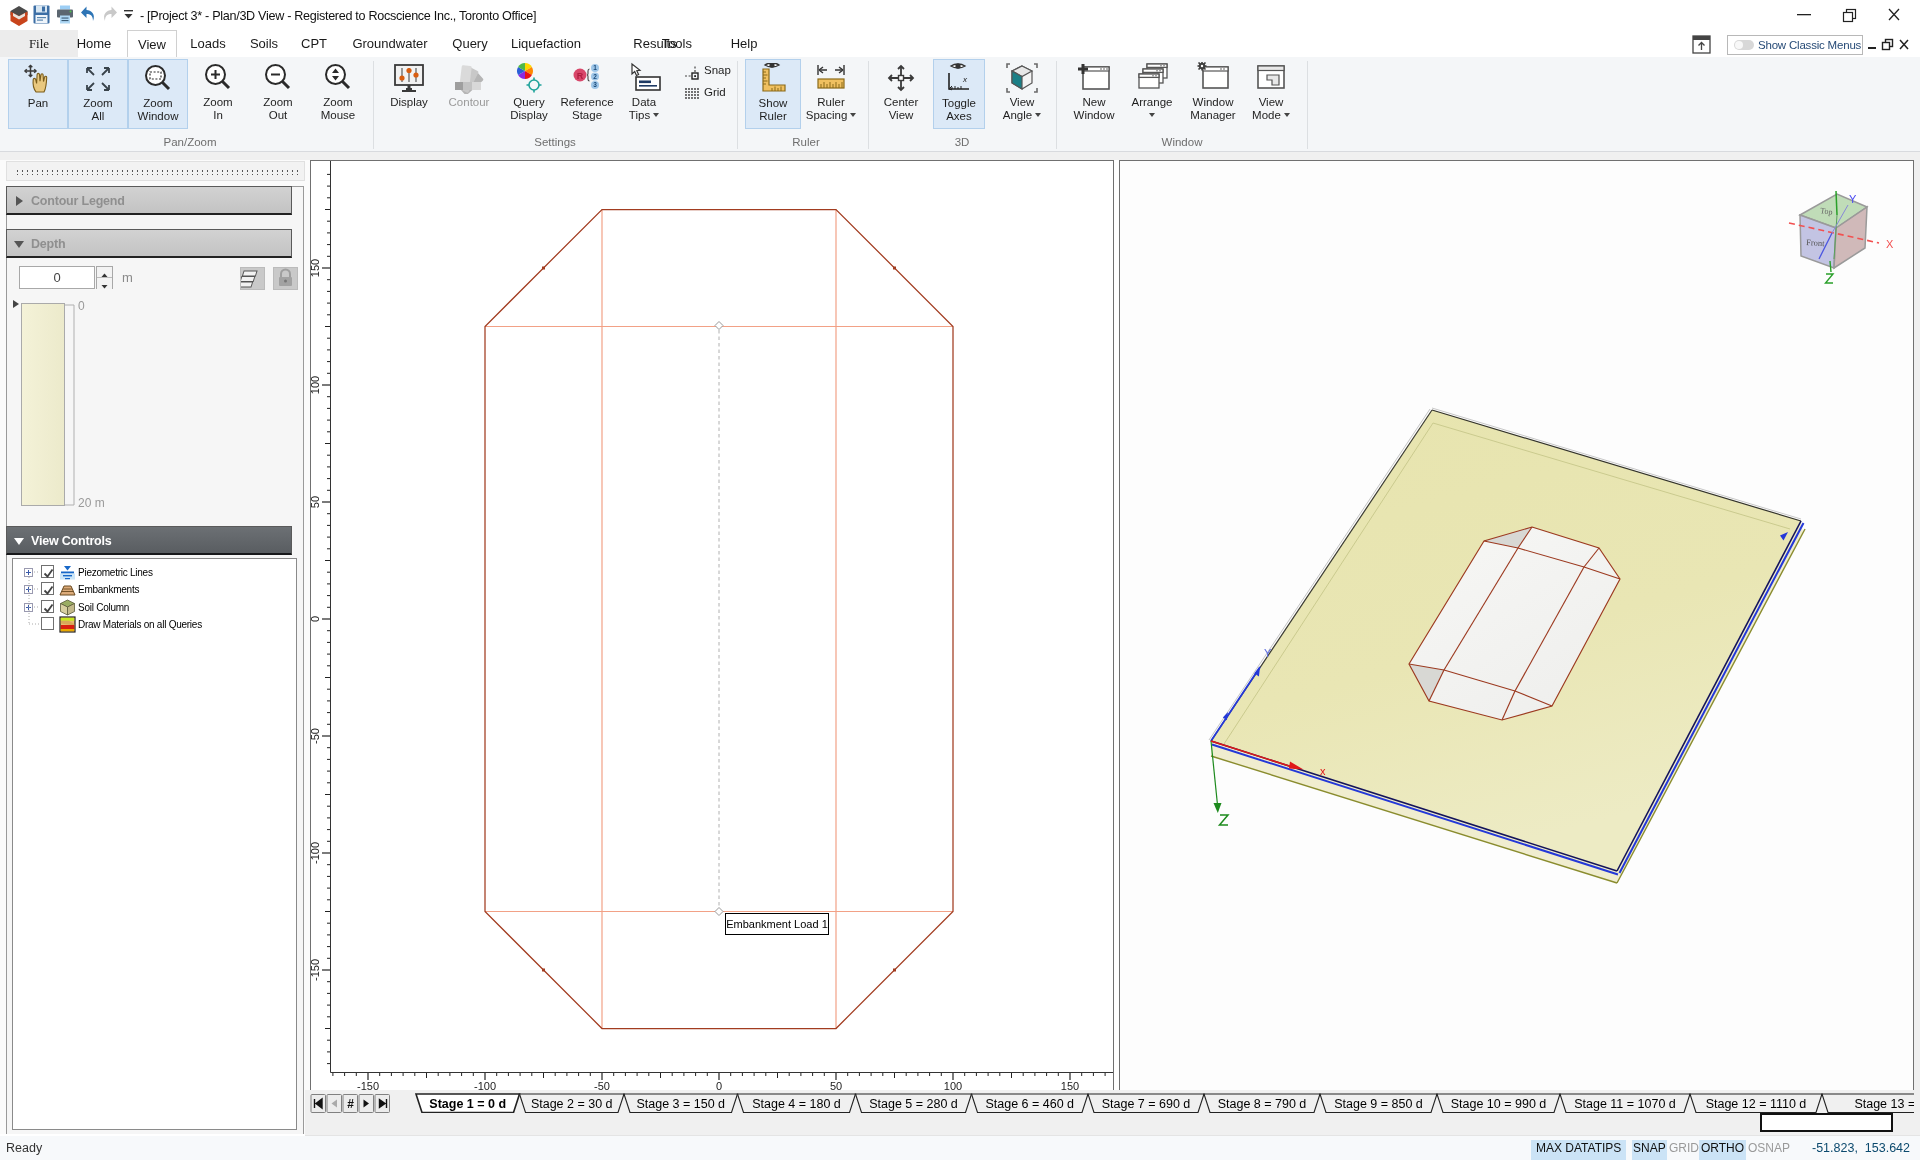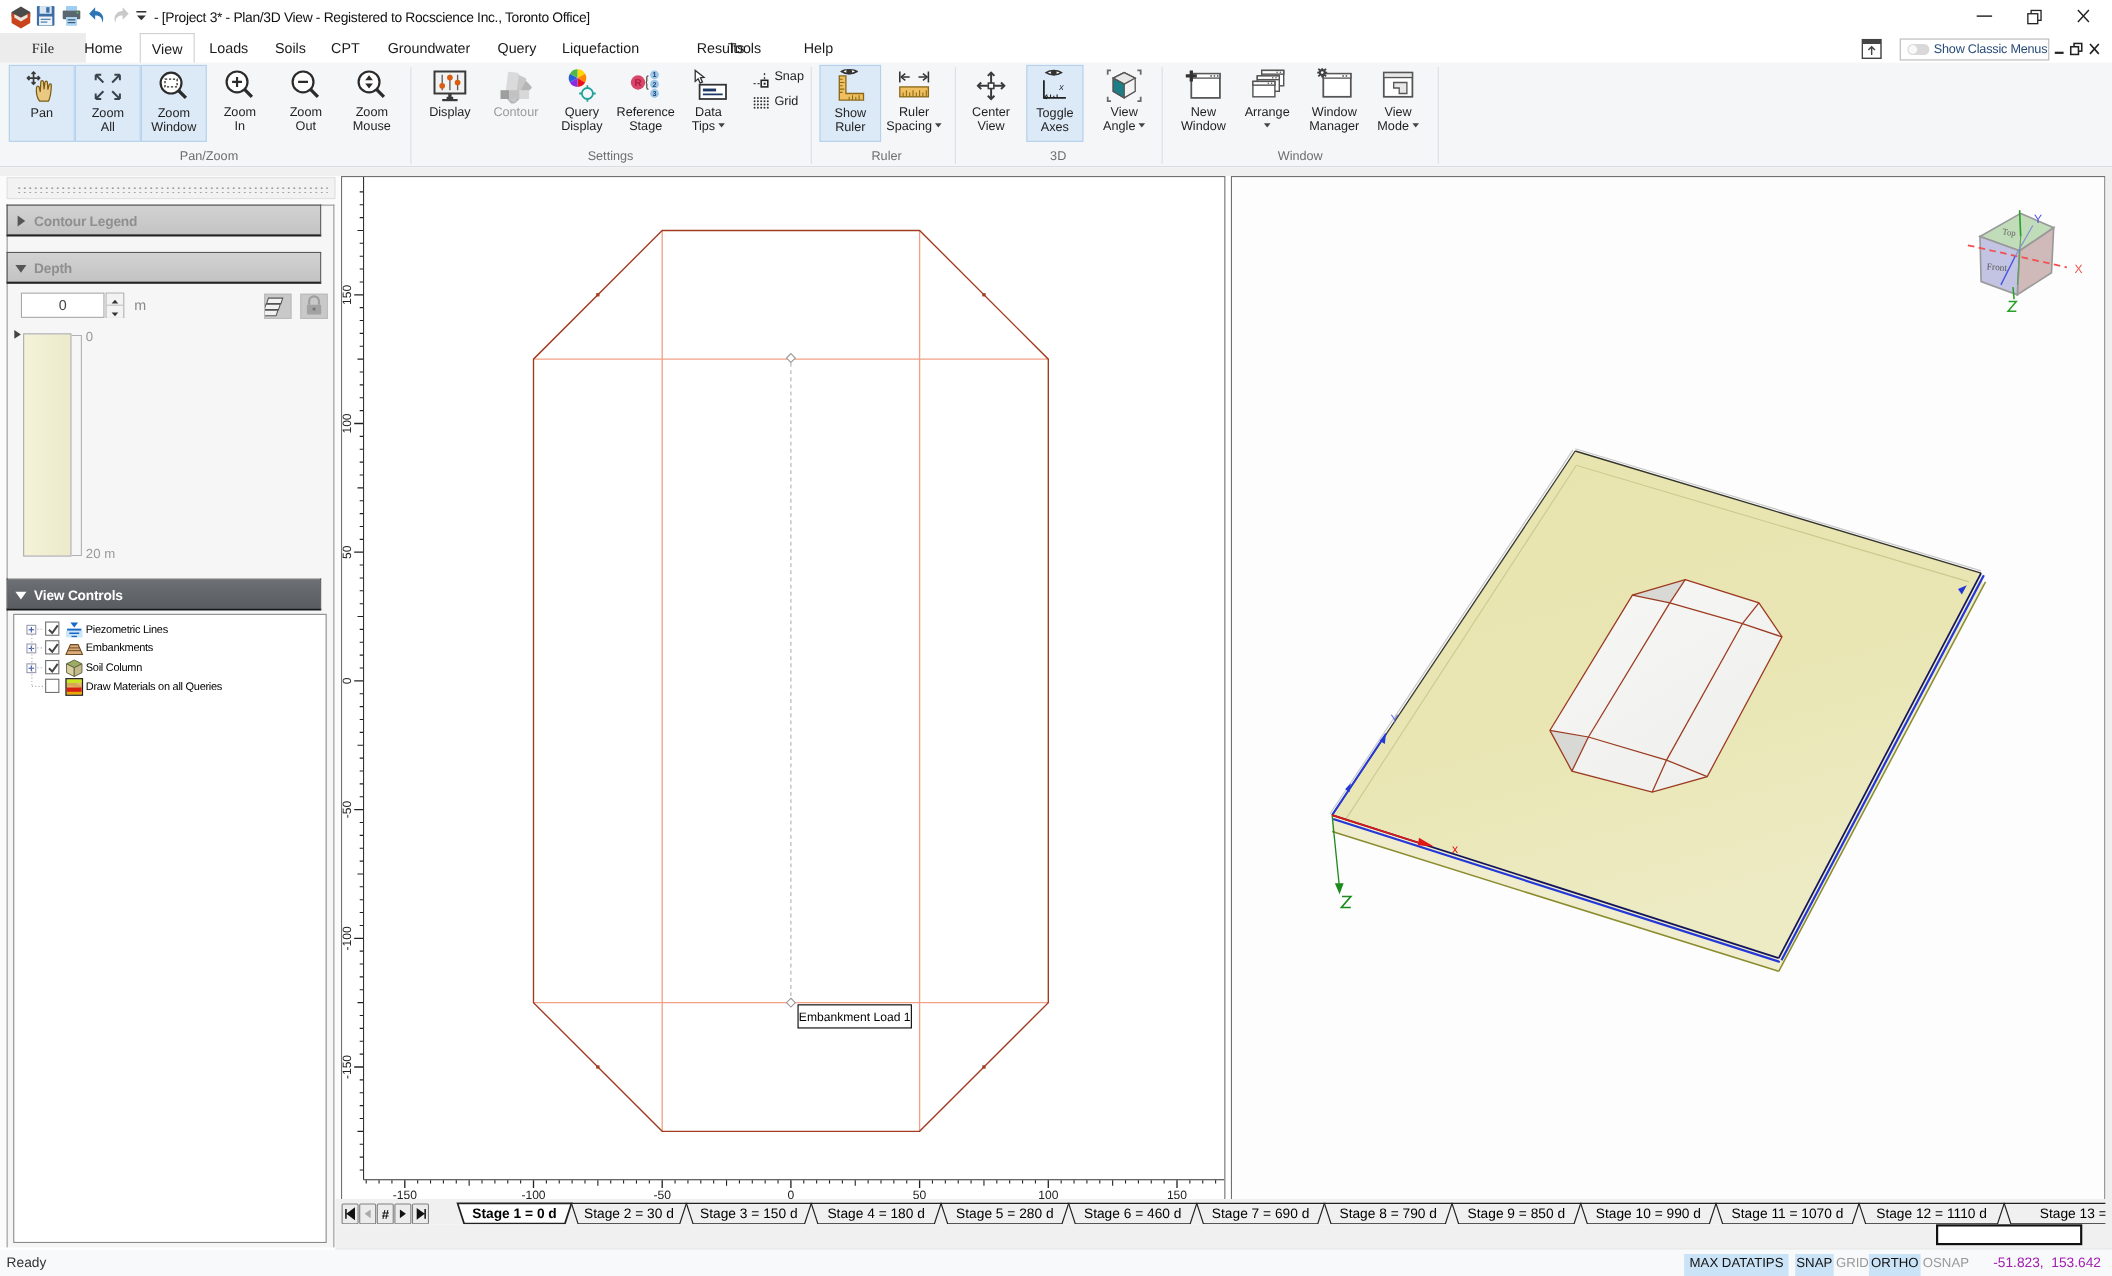--- a/index.html
+++ b/index.html
@@ -54,21 +54,21 @@
 #pane2d { position:absolute; left:310px; top:160px; width:804px; height:932px; background:#fff; border:1px solid #707070; }
 #pane3d { position:absolute; left:1119px; top:160px; width:795px; height:932px; background:#fdfdfd; border:1px solid #707070; }
 #tabbar { position:absolute; left:305px; top:1090px; width:1615px; height:23px; background:#f0f0f0; }
 #graystrip { position:absolute; left:305px; top:1113px; width:1615px; height:23px; background:#f0f0f0; border-bottom:1px solid #e4e4e4; }
 #whitebox { position:absolute; left:1760px; top:1113px; width:133px; height:19px; background:#fff; border:2px solid #111; }
 #statusbar { position:absolute; left:0; top:1136px; width:1920px; height:24px; background:#f7f9fb; }
 .stoggle { position:absolute; top:4px; height:28px; font-size:12px; line-height:17px; padding:0 6px; color:#111; }
 .stoggle.on { background:#cbe3f6; }
 .stoggle.off { color:#9a9a9a; padding:0; }
 #ready { position:absolute; left:6px; top:5px; font-size:12.5px; color:#333; }
-#coords { position:absolute; left:1812px; top:5px; font-size:12.5px; color:#a21caf; }
+#coords { position:absolute; left:1812px; top:5px; font-size:12.5px; color:#0c4a6e; }
 </style>
 </head>
 <body>
 <div id="titlebar">
   <span id="apptitle">- [Project 3* - Plan/3D View - Registered to Rocscience Inc., Toronto Office]</span>
   <svg class="tico" style="left:9px;" width="20" height="22" viewBox="0 0 20 22">
     <path d="M1.5 6 L10 1 L18.5 6 L18.5 10 L10 15 L1.5 10 Z" fill="#4a4a4a"></path>
     <path d="M1.5 6.5 L10 11 L18.5 6.5 L18.5 16 L10 21 L1.5 16 Z" fill="#c8441c"></path>
     <path d="M4 8 L10 11.2 L16 8 L16 11 L10 14.5 L4 11 Z" fill="#e8e4de"></path>
   </svg>

